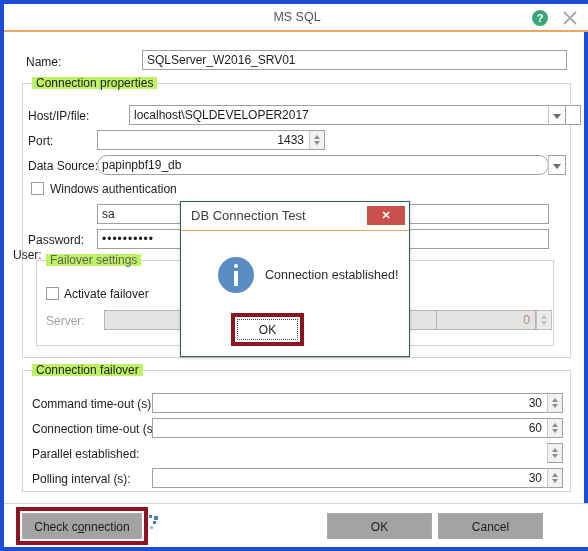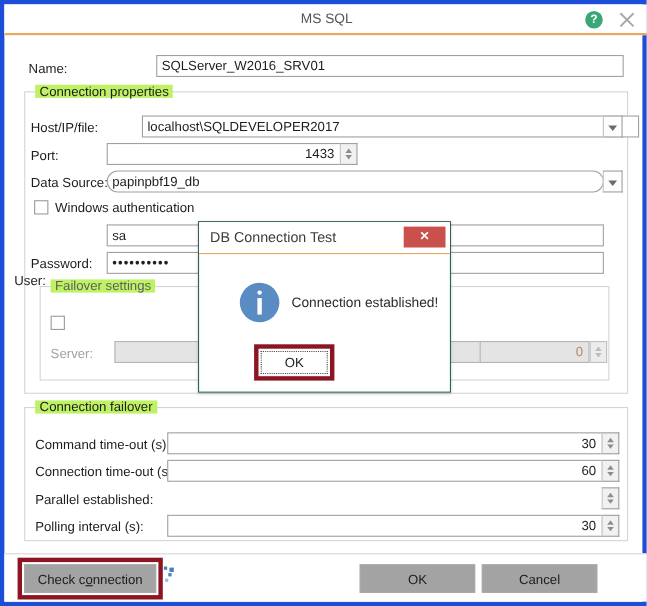--- a/index.html
+++ b/index.html
@@ -281,20 +281,21 @@
   <div class="lbl" style="left:9px; top:202px;margin-top:40px;">User:</div>
   <div class="fld" style="left:93px; top:200px; width:452px;">sa</div>
 
   <div class="lbl" style="left:24px; top:227px;">Password:</div>
   <div class="fld" style="left:93px; top:225px; width:452px; letter-spacing:1px;">••••••••••</div>
 
   <div class="grp" style="left:32px; top:256px; width:518px; height:86px;"></div>
   <div class="grp-title dim" style="left:42px; top:250px;">Failover settings</div>
 
   <div class="cbx" style="left:42px; top:283px;"></div>
+  <div class="lbl" style="left:60px; top:281px;">Activate failover</div>
 
   <div class="lbl dim" style="left:42px; top:308px;">Server:</div>
   <div class="fld ro" style="left:100px; top:306px; width:432px;"></div>
   <div class="fld ro num dim" style="left:432px; top:306px; width:100px;">0</div>
   <div class="spin dis" style="left:532px; top:306px;">
     <div class="up"></div>
       <div class="dn"></div>
   </div>
 
   <div class="grp" style="left:18px; top:366px; width:549px; height:122px;"></div>

